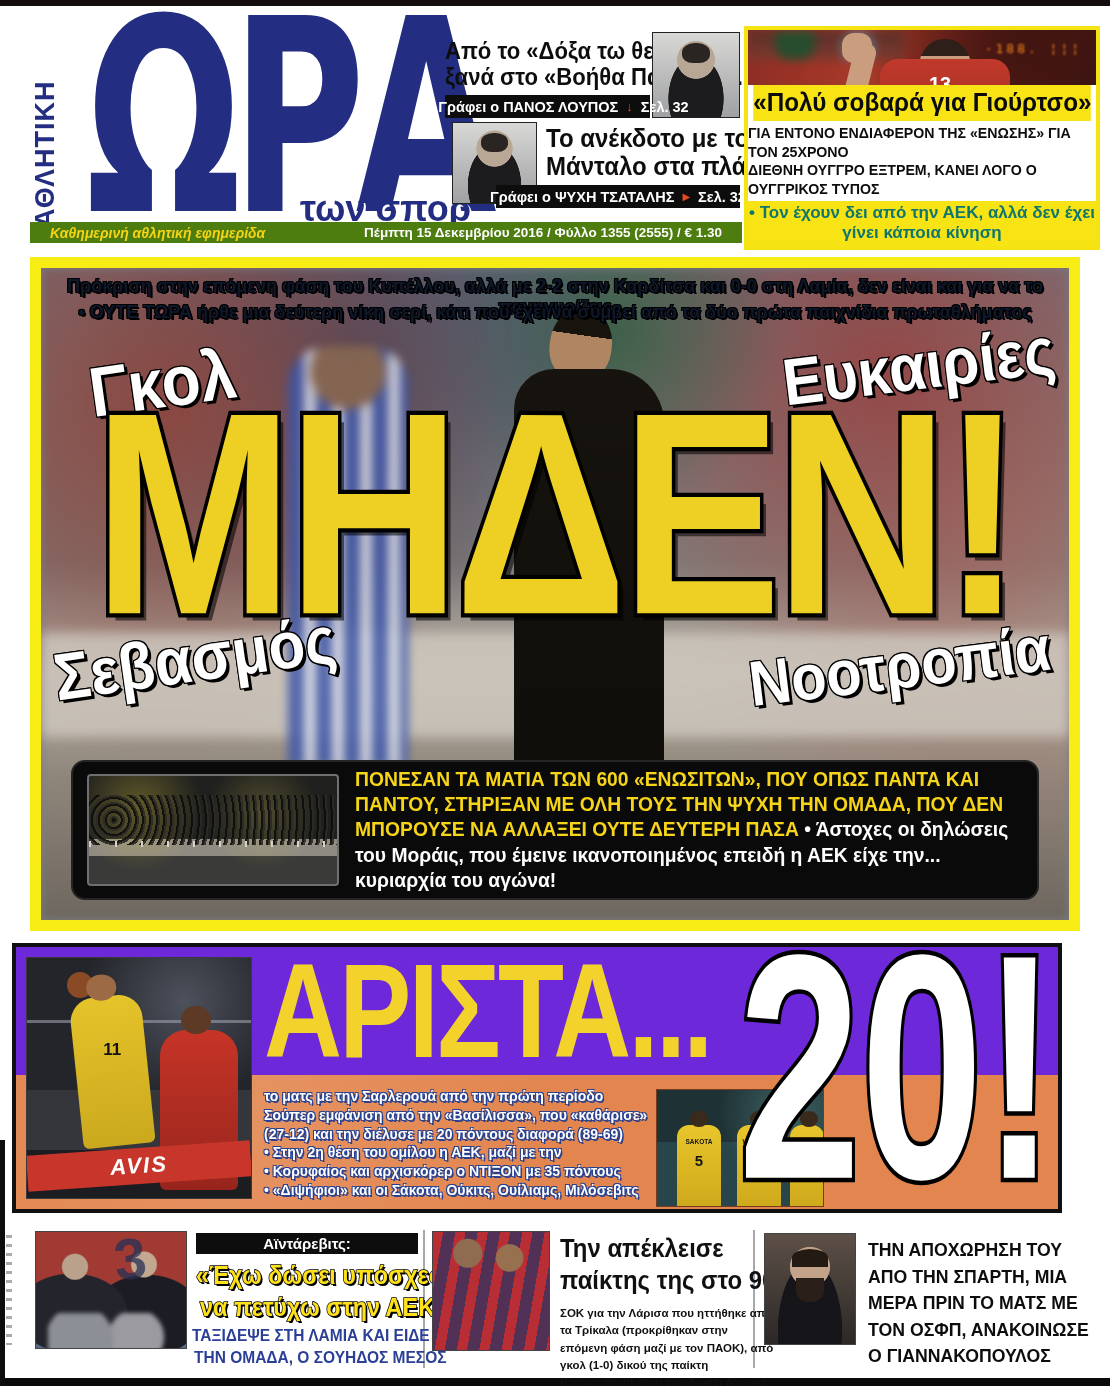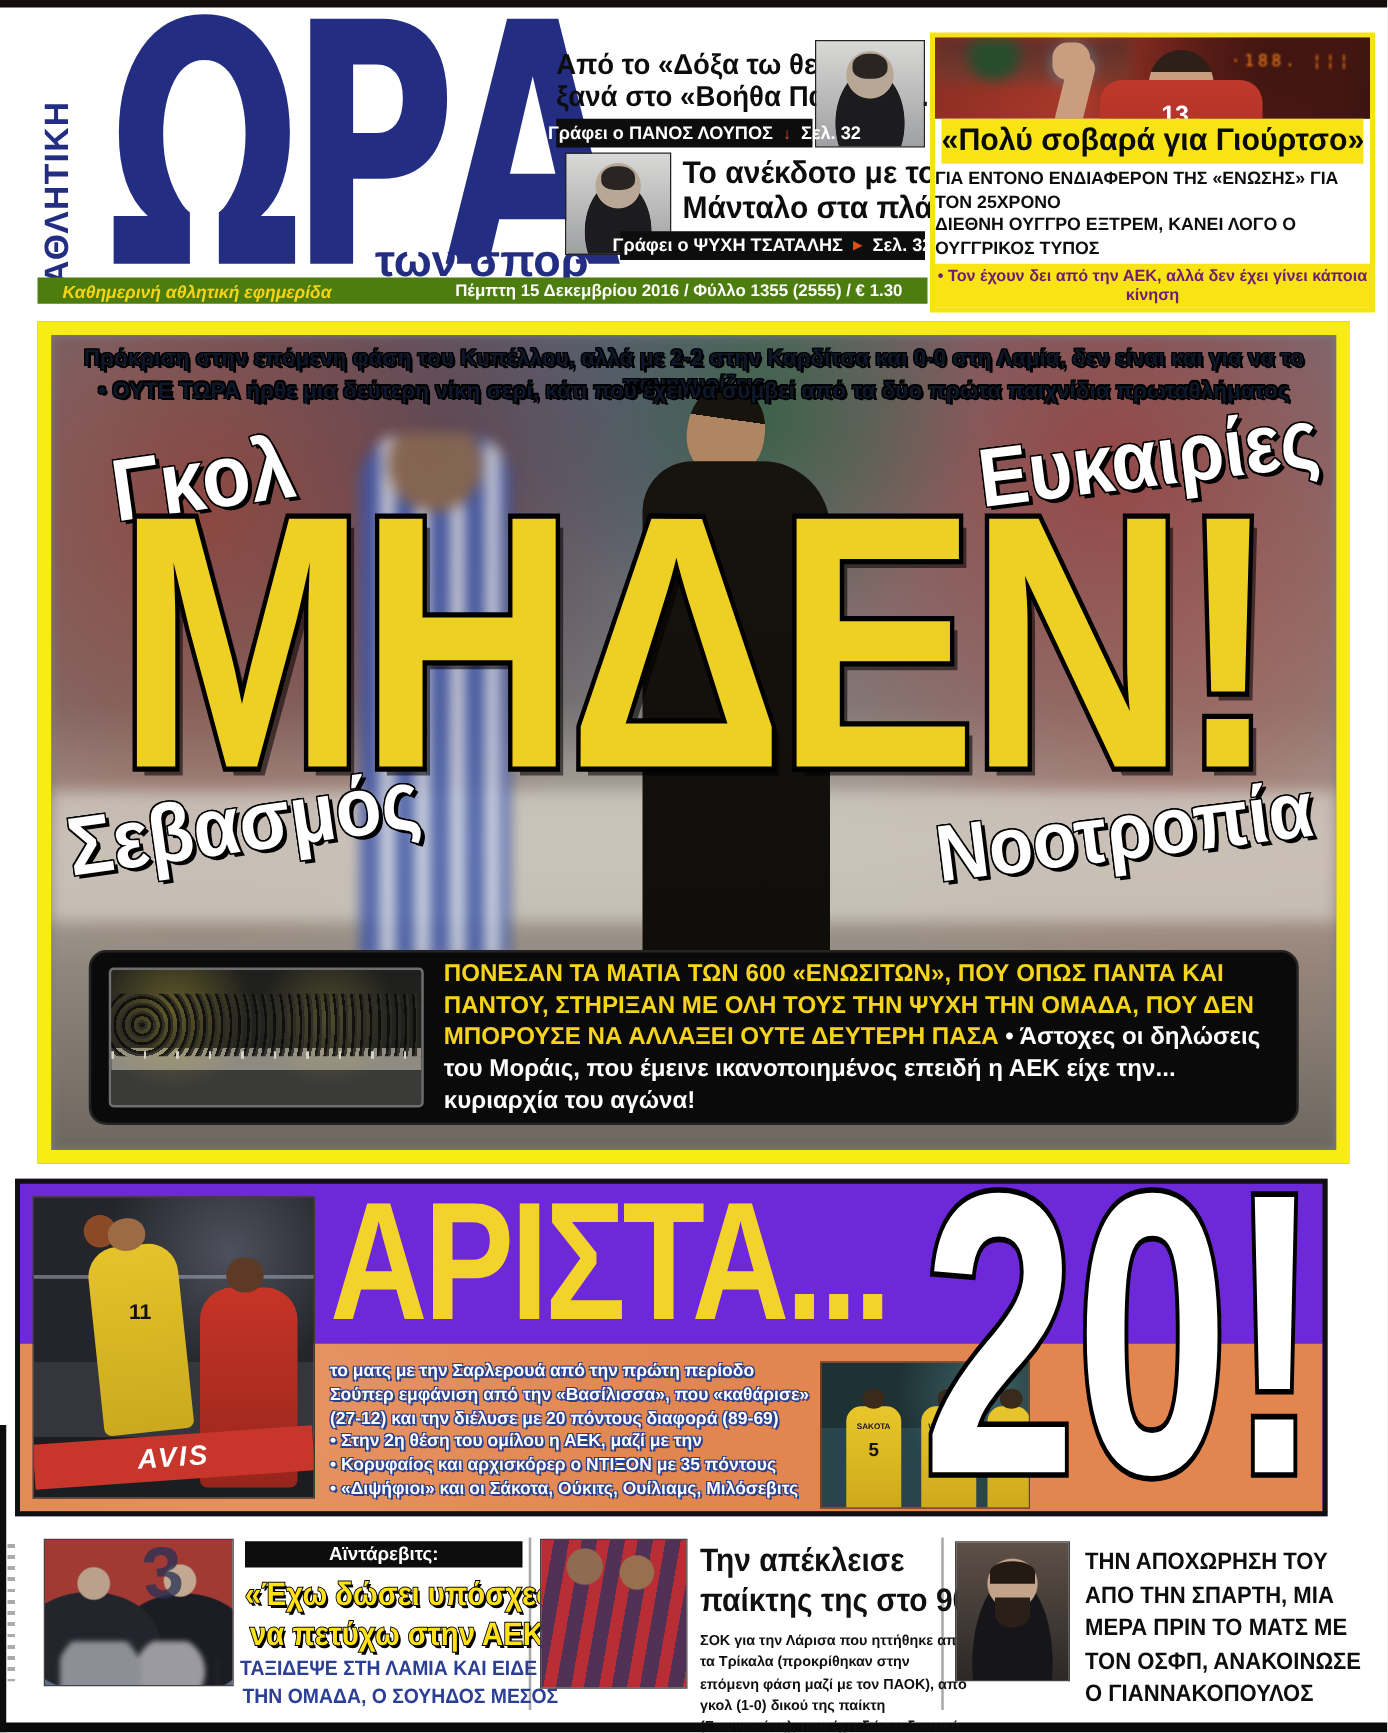--- a/index.html
+++ b/index.html
@@ -56,21 +56,21 @@
   .rb-fist{position:absolute;left:27%;top:6%;width:30px;height:30px;border-radius:40%;background:#c99d7e;}
   .rb-arm{position:absolute;left:29%;top:22%;width:22px;height:62px;transform:rotate(14deg);
       border-radius:10px;background:#c99d7e;}
   .rb-number{position:absolute;left:52%;top:78%;color:#fff;font-weight:800;font-size:20px;}
   .rb-board{position:absolute;right:2%;top:12%;width:30%;height:40%;color:#ff8a1e;filter:blur(1px);
       font-family:"DejaVu Sans Mono",monospace;font-size:13px;letter-spacing:3px;line-height:1.8;overflow:hidden;}
   .rb-headline{background:#f8e414;color:#0b0b0b;font-weight:800;font-size:25px;text-align:center;
       padding:3px 0 4px;transform:scaleX(.97);white-space:nowrap;}
   .rb-sub{background:#fff;color:#0d0d0d;font-weight:800;font-size:14.2px;text-align:left;line-height:1.3;
       padding:3px 0;}
-  .rb-bullet{background:#f8e414;color:#701a75;font-weight:800;font-size:13px;text-align:center;
+  .rb-bullet{background:#f8e414;color:#0f766e;font-weight:800;font-size:17px;text-align:center;
       padding:2px 0 3px;}
 
   
   .main-story{position:absolute;left:30px;top:257px;width:1050px;height:674px;border:11px solid #f8ec15;
       overflow:hidden;background:#7b7d85;}
   .ms-photo{position:absolute;inset:0;background:
       radial-gradient(circle at 12% 22%,rgba(146,66,56,.85),transparent 34%),
       radial-gradient(circle at 30% 14%,rgba(60,70,96,.9),transparent 30%),
       radial-gradient(circle at 55% 10%,rgba(46,92,60,.8),transparent 22%),
       radial-gradient(circle at 82% 16%,rgba(150,60,58,.8),transparent 30%),

